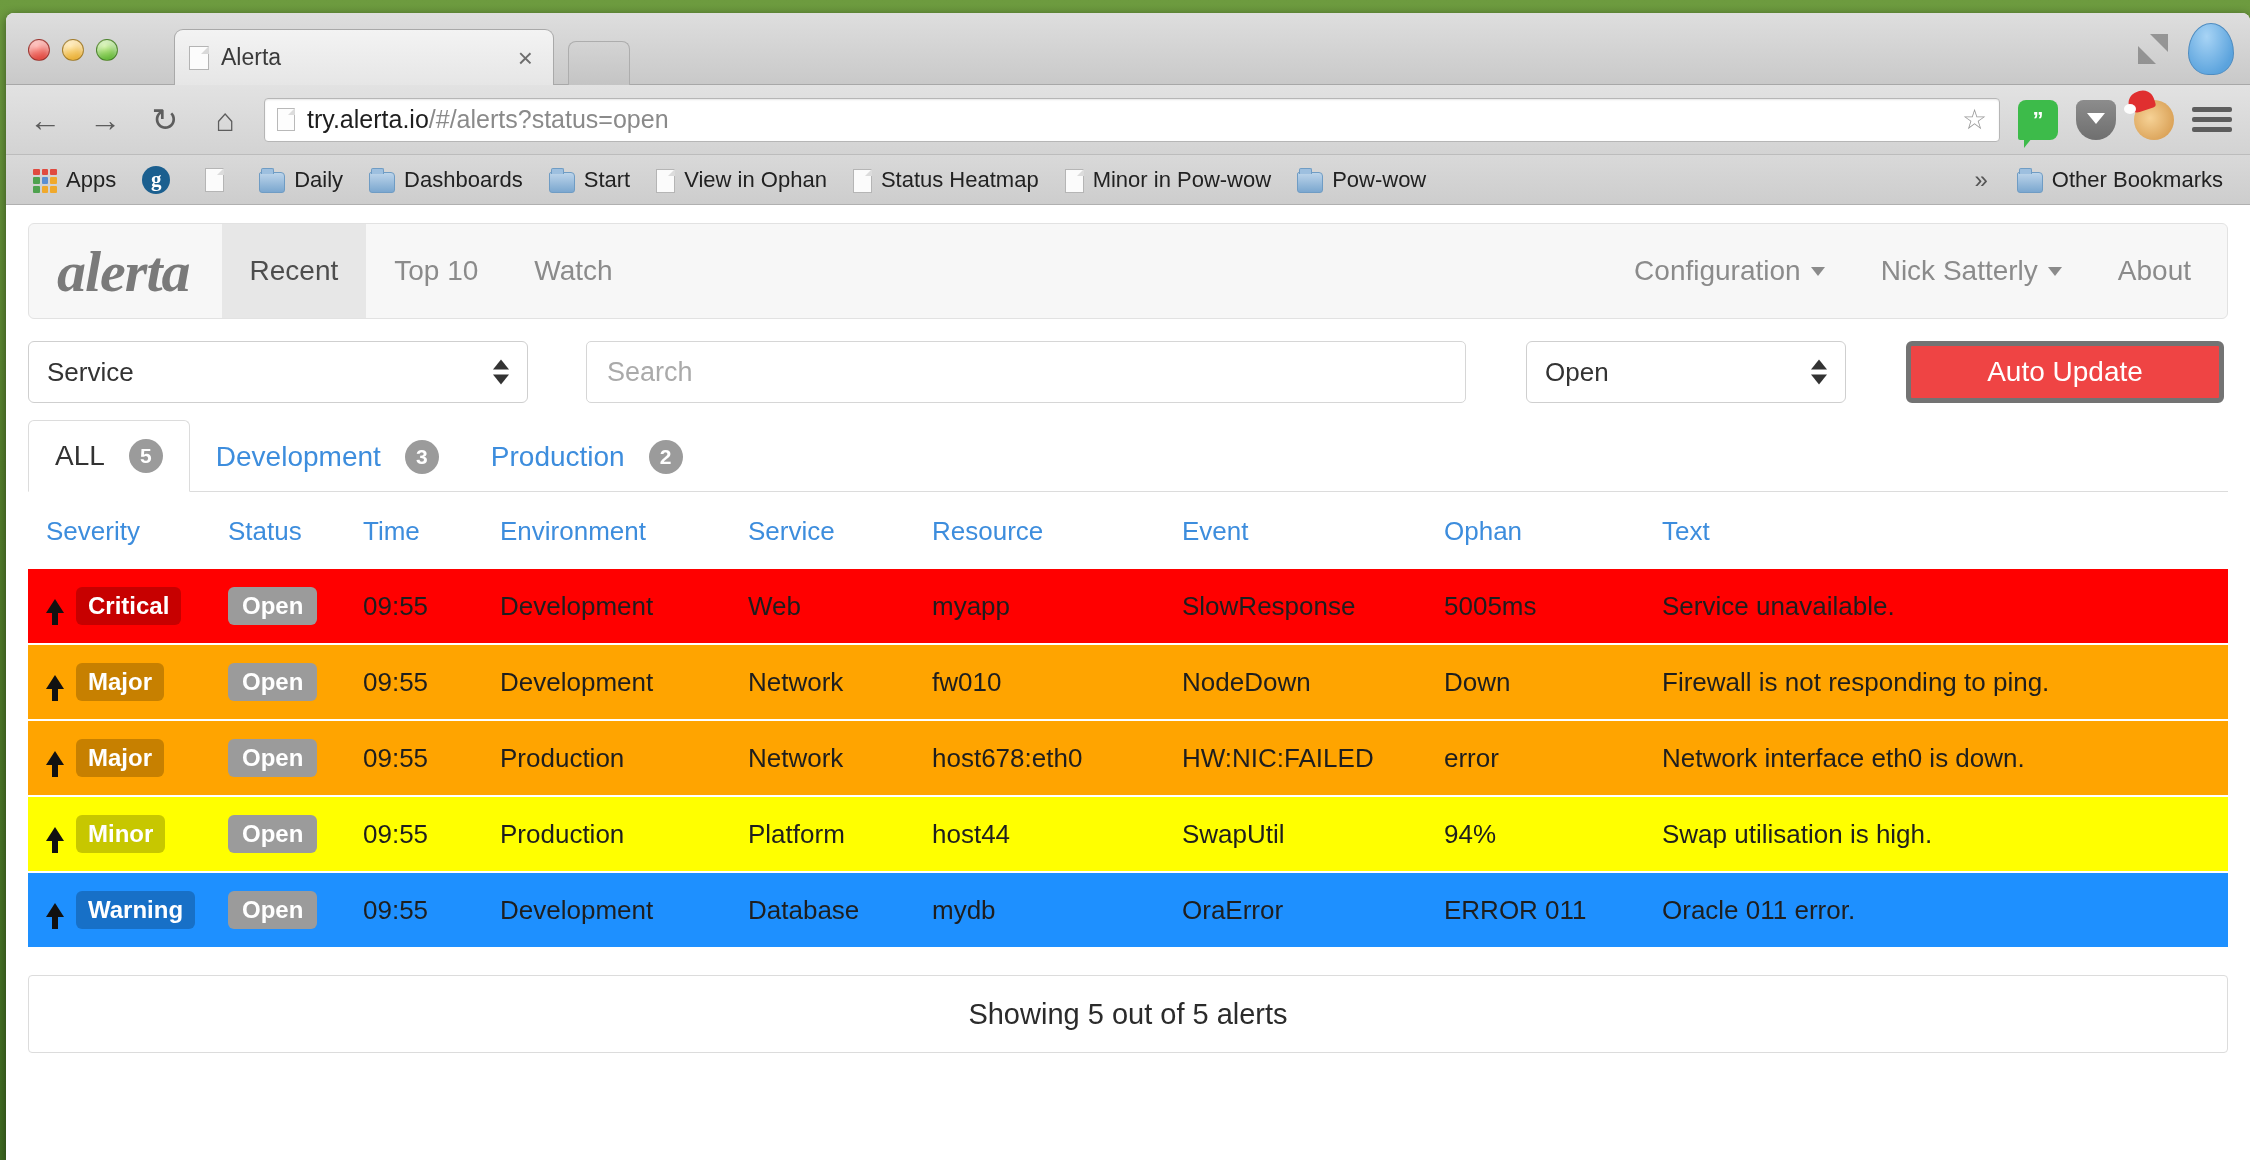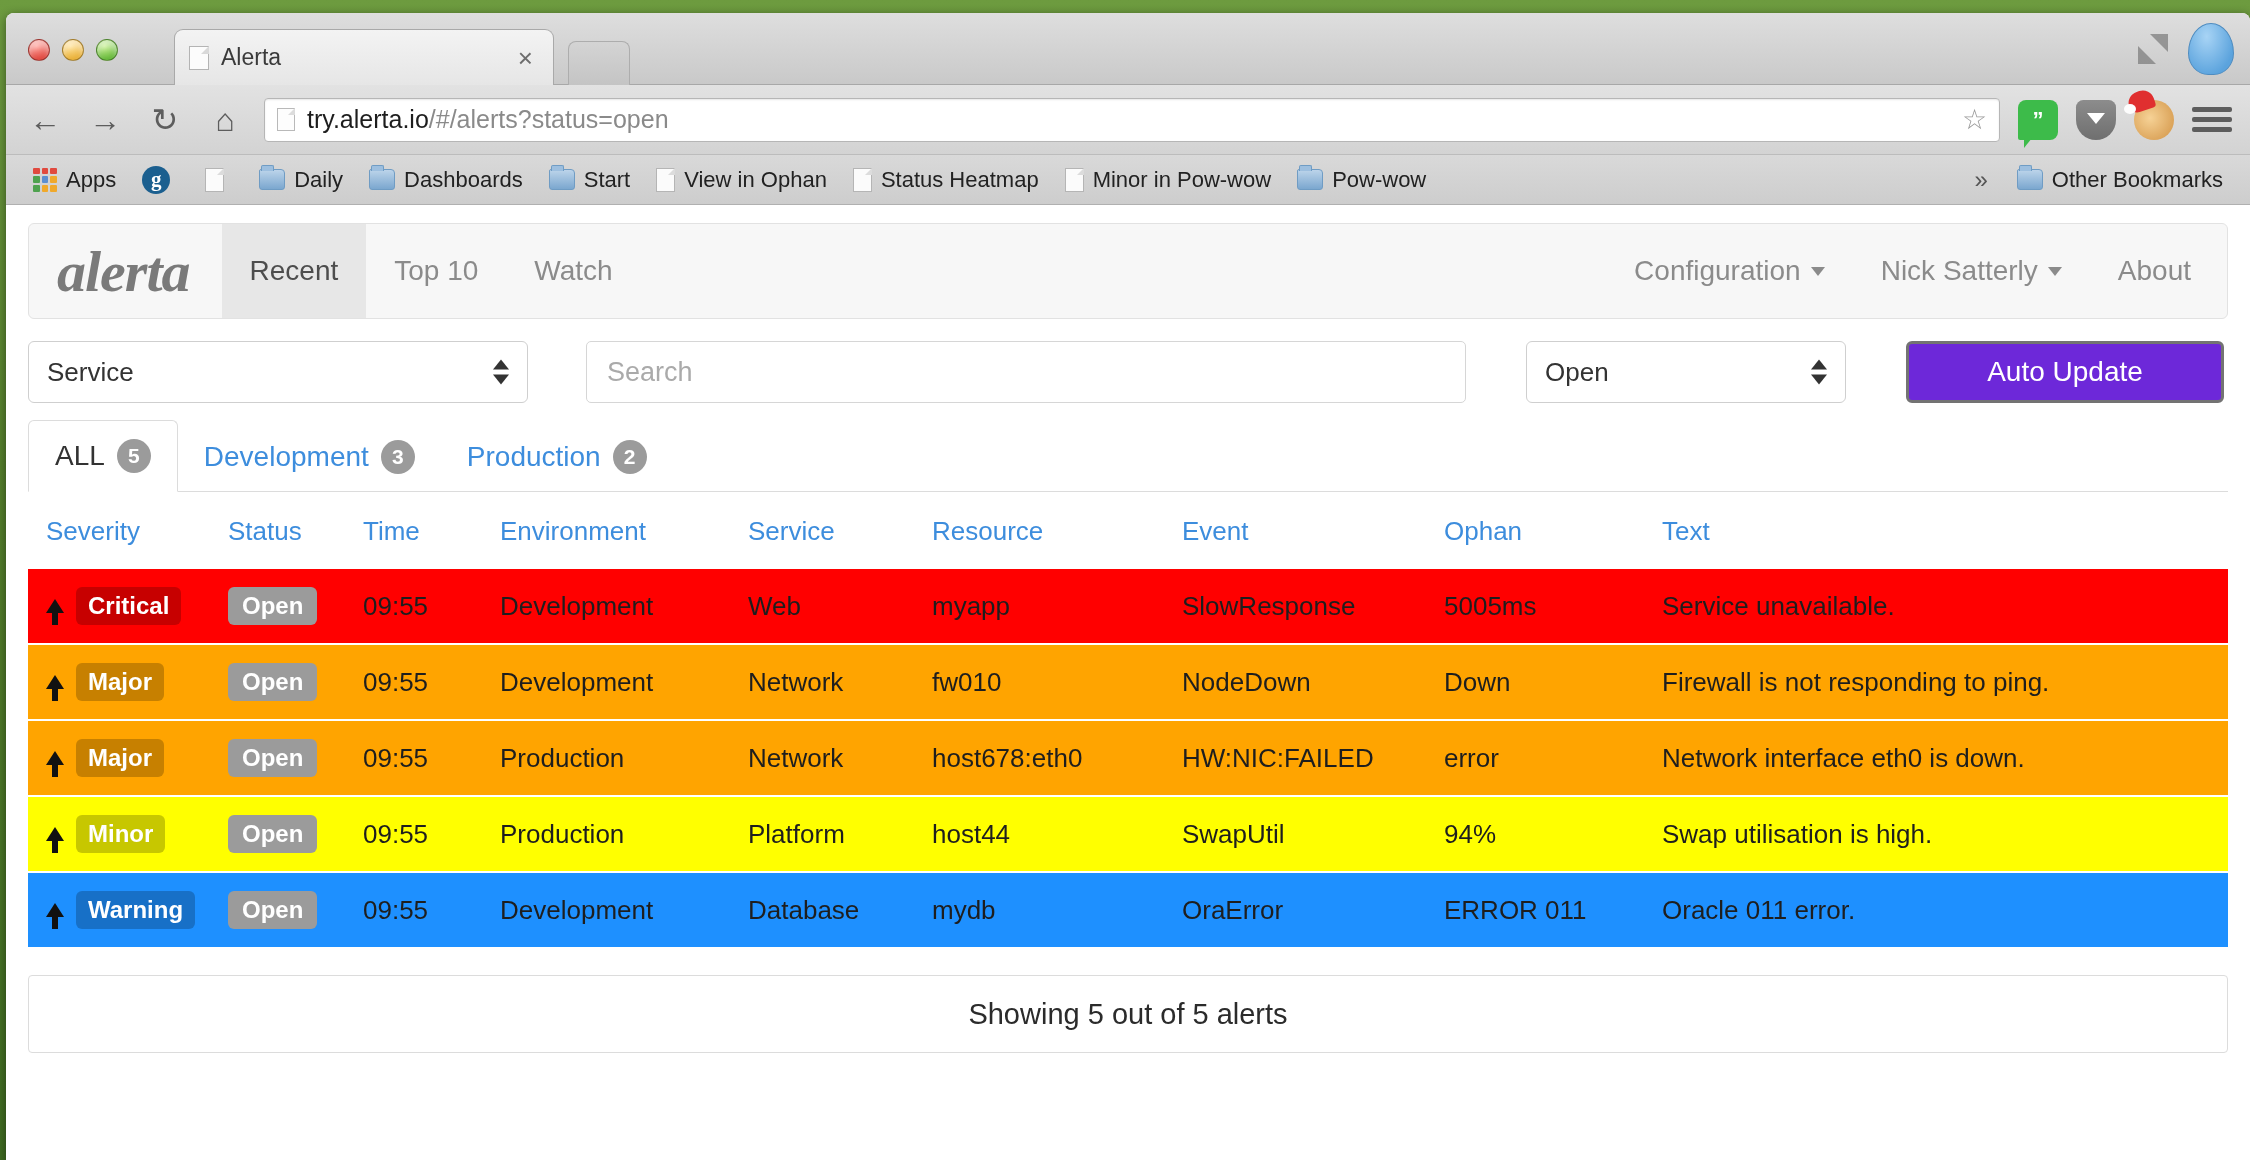--- a/index.html
+++ b/index.html
@@ -186,21 +186,21 @@
 
   
   .bookmarks {
     height: 50px;
     background: linear-gradient(180deg,#d9d9d9,#cdcdcd);
     border-bottom: 1px solid #b0b0b0;
     display: flex; align-items: center;
     padding: 0 14px; gap: 0;
     font-size: 22px; color: #222;
   }
-  .bm { display: flex; align-items: center; gap: 9px; padding: 0 13px; white-space: nowrap; }
+  .bm { display: flex; align-items: flex-end; gap: 9px; padding: 0 13px; white-space: nowrap; }
   .apps-grid {
     width: 24px; height: 24px;
     display: grid; grid-template-columns: repeat(3,1fr); gap: 2px;
   }
   .apps-grid i { display:block; border-radius:1px; }
   .folder-ico {
     width: 26px; height: 21px; flex:0 0 auto;
     background: linear-gradient(180deg,#bcd4ea,#7ba7cf);
     border: 1px solid #6f9cc4; border-radius: 2px 4px 3px 3px;
     position: relative;
@@ -290,33 +290,33 @@
   .search-box {
     width: 880px; height: 62px; margin-left: 58px;
     background:#fff; border:1px solid #d6d6d6; border-radius:5px;
     display:flex; align-items:center; padding: 0 20px;
     font-size: 27px; color: #aaa;
   }
   .status-select { width: 320px; margin-left: 60px; }
   .auto-update {
     margin-left: 60px;
     width: 318px; height: 62px;
-    background: #6d28d9; border: 3px solid #737373; border-radius: 6px;
+    background: #ef4444; border: 5px solid #737373; border-radius: 6px;
     color:#fff; font-size: 28px;
     display:flex; align-items:center; justify-content:center;
   }
 
   
   .env-tabs {
     margin-top: 16px;
     display:flex; align-items:flex-end;
     border-bottom: 1px solid #dcdcdc;
   }
   .env-tab {
-    display:flex; align-items:center; gap: 12px;
+    display:flex; align-items:center; gap: 24px;
     padding: 18px 26px;
     font-size: 28px; color: #3d8ddd;
     position: relative; bottom: -1px;
   }
   .env-tab.active {
     color: #333;
     background:#fff;
     border: 1px solid #dcdcdc; border-bottom: 1px solid #fff;
     border-radius: 6px 6px 0 0;
   }

